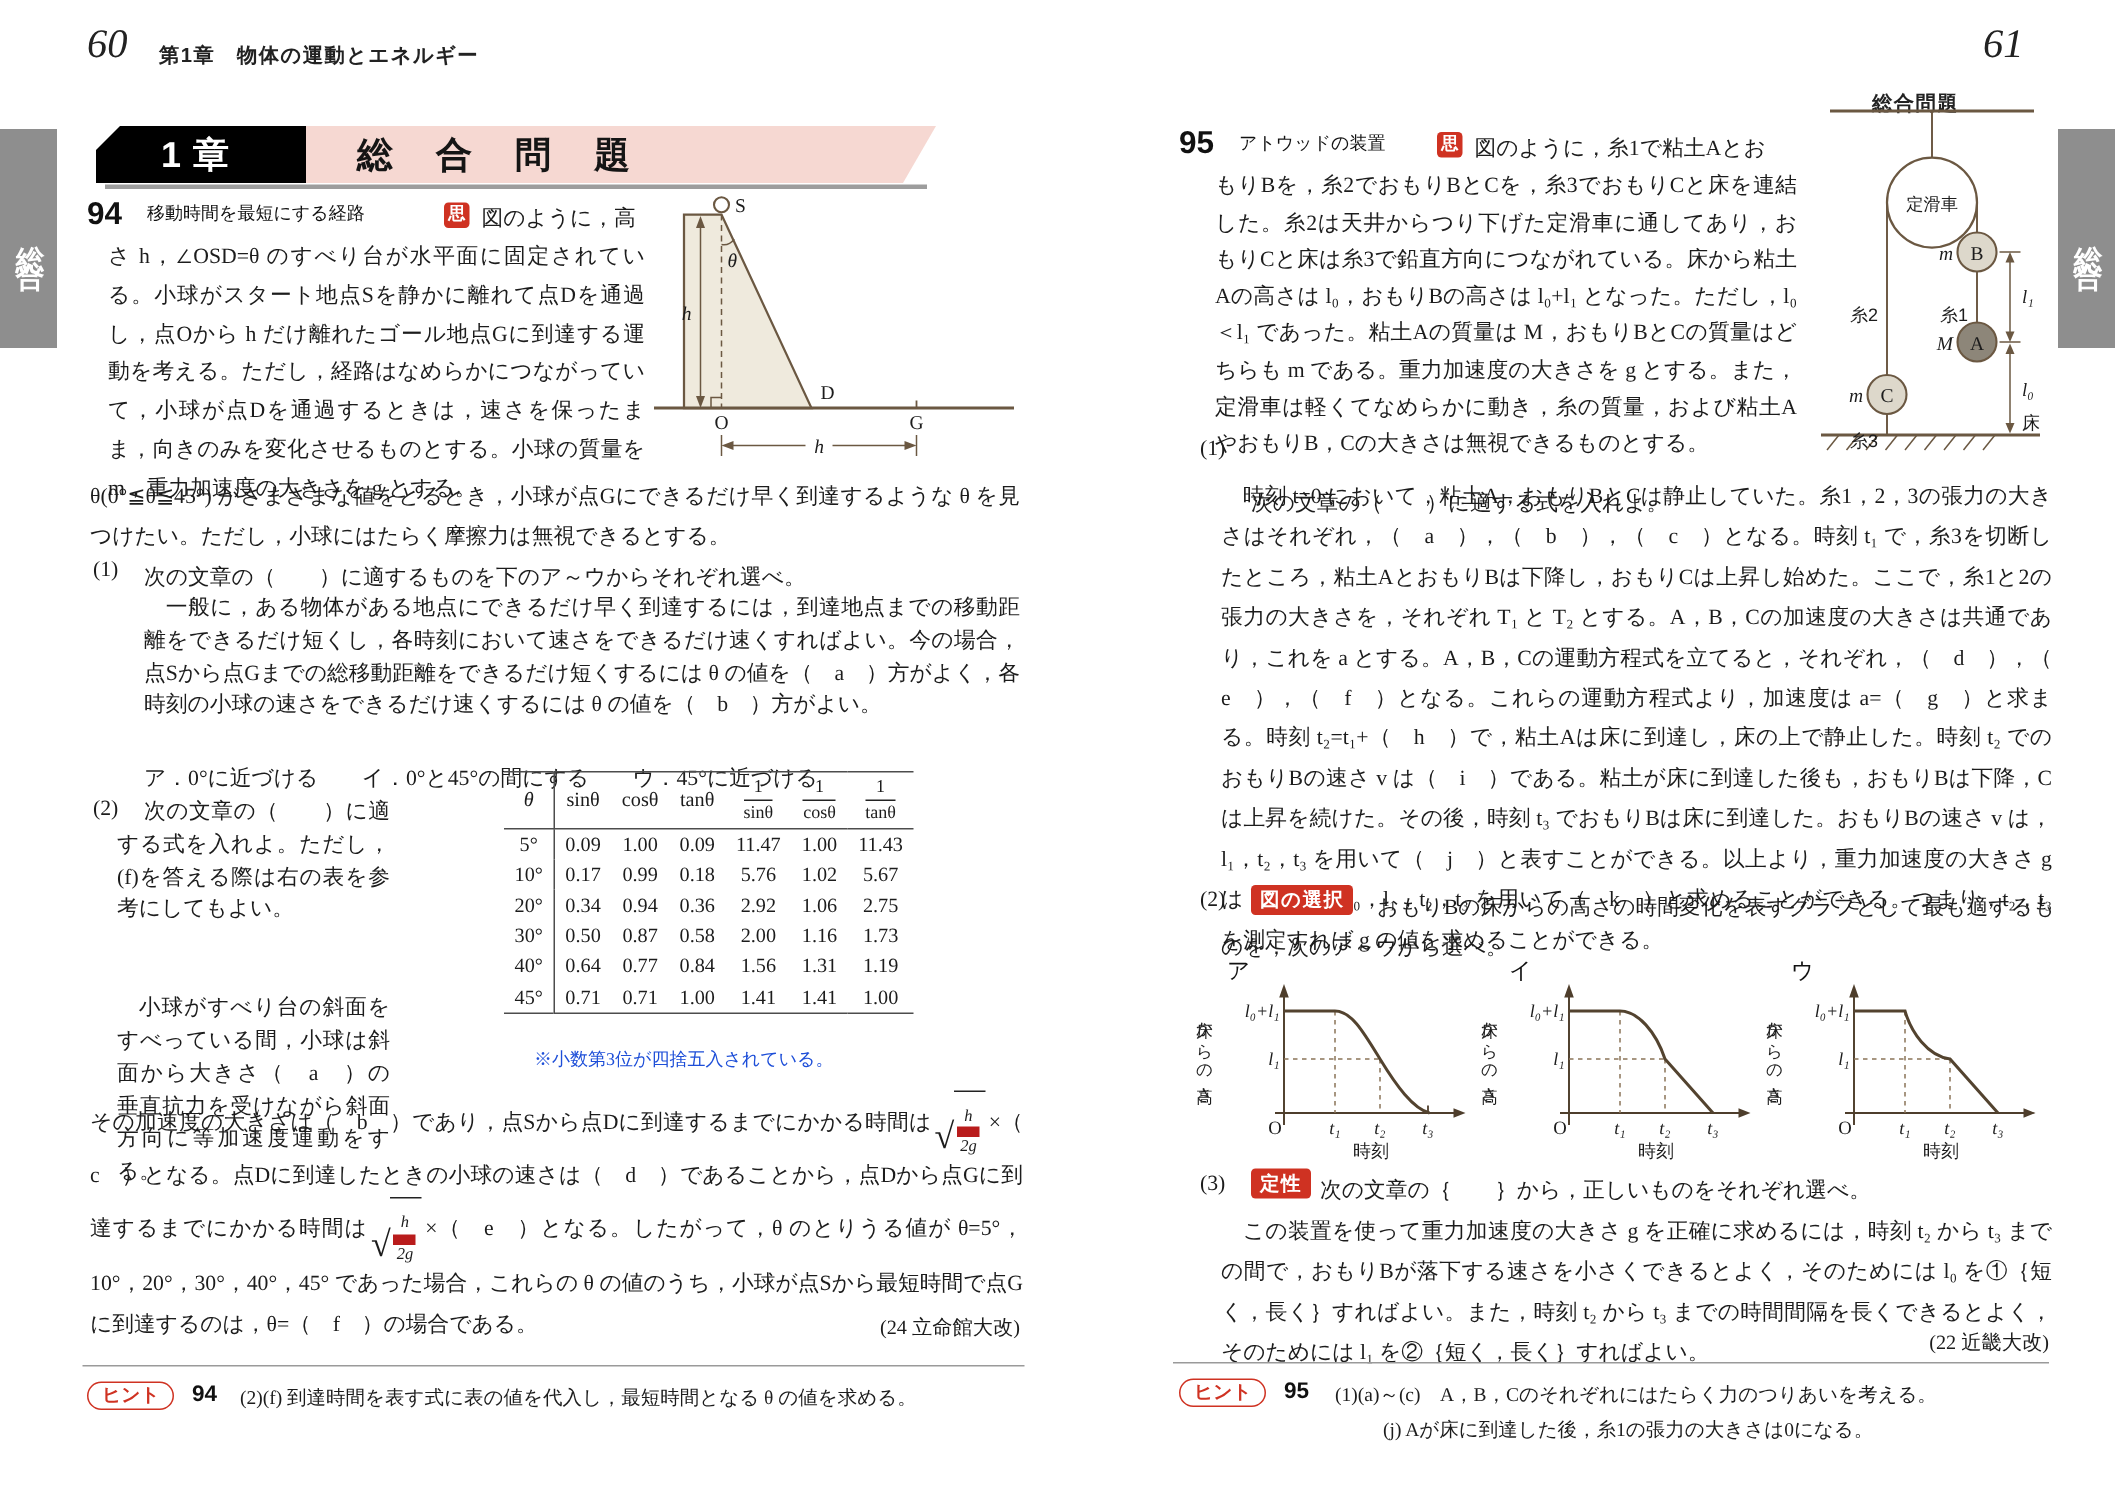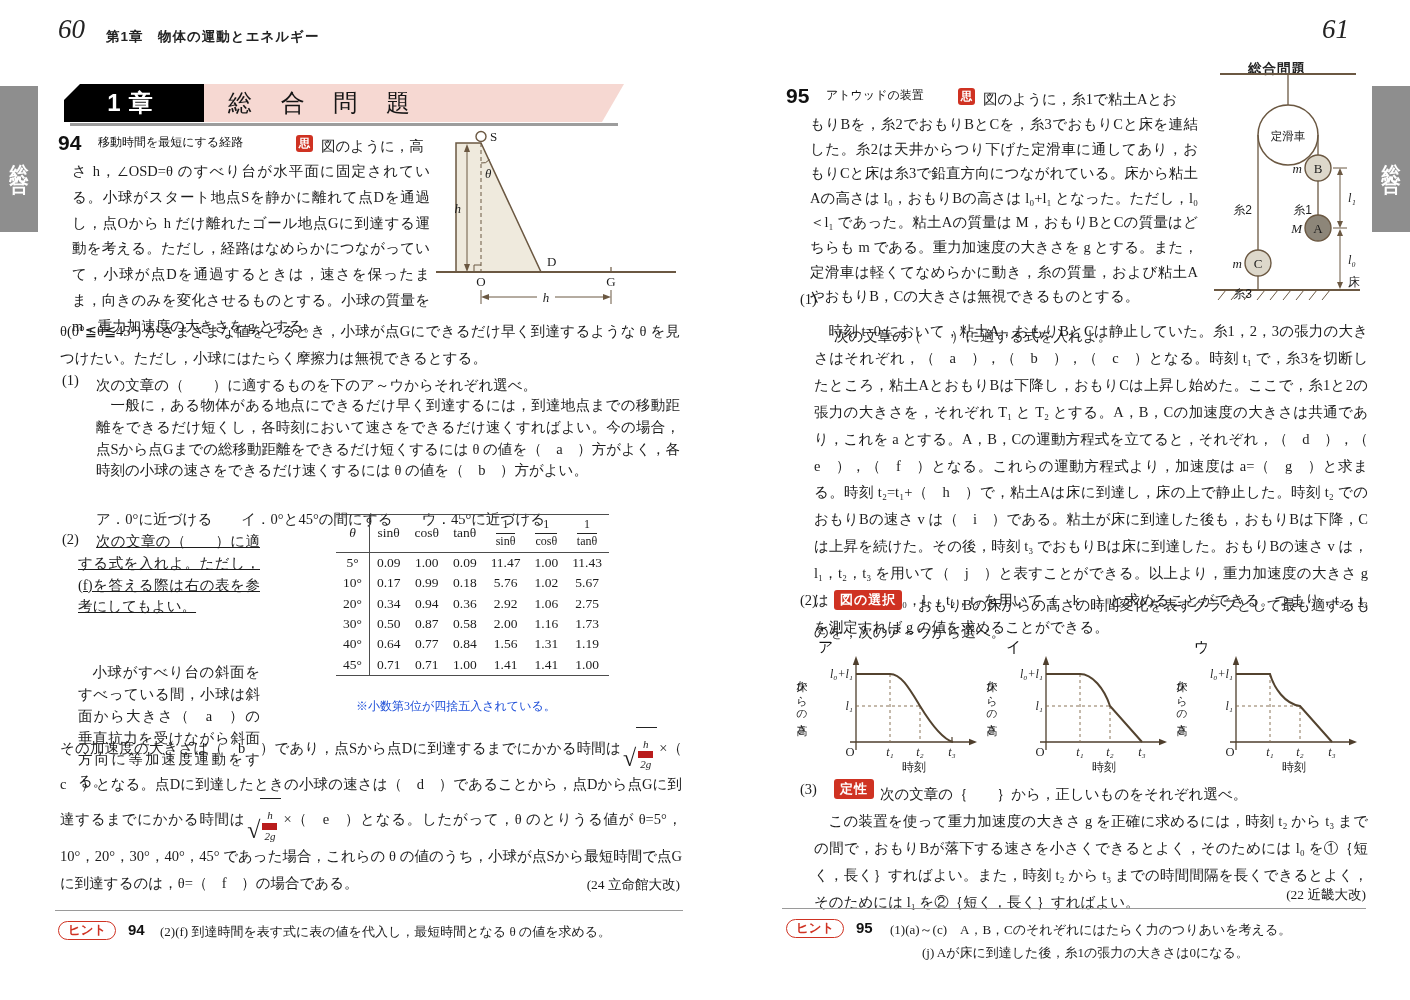--- a/index.html
+++ b/index.html
@@ -7,21 +7,21 @@
         font-family:"Liberation Sans",sans-serif;color:#1f1f1f;}
   .abs{position:absolute;}
   .pgno{font-family:"Liberation Serif",serif;font-style:italic;font-size:27px;color:#222;}
   .runhead{font-size:13.5px;font-weight:bold;color:#222;letter-spacing:1px;}
   .tab{width:38px;height:146px;background:#8e8e8e;color:#fff;display:flex;align-items:center;justify-content:center;
        writing-mode:vertical-rl;font-size:19px;font-weight:bold;letter-spacing:10px;}
   .chapterbox{width:140px;height:38px;background:#000000;display:flex;align-items:center;justify-content:center;
        color:#fff;font-size:24px;font-weight:bold;letter-spacing:8px;
        clip-path:polygon(16px 0,100% 0,100% 100%,0 100%,0 16px);}
   .titleband{width:420px;height:38px;background:#f6d8d2;display:flex;align-items:center;
-       padding-left:24px;box-sizing:border-box;color:#151515;font-size:24px;font-weight:normal;letter-spacing:11px;
+       padding-left:34px;box-sizing:border-box;color:#151515;font-size:24px;font-weight:bold;letter-spacing:11px;
        clip-path:polygon(0 0,100% 0,calc(100% - 22px) 100%,0 100%);}
   .bannershadow{height:2.5px;background:#9d9d9d;}
   .pnum{font-size:21px;font-weight:bold;color:#111;}
   .ptitle{font-size:12px;font-weight:normal;color:#111;}
   .think{display:inline-block;width:17px;height:17px;background:#cf3222;color:#fff;border-radius:3px;
        font-size:11.5px;font-weight:bold;text-align:center;line-height:17px;}
   .body{font-family:"Liberation Serif",serif;font-size:14.5px;line-height:26px;text-align:justify;color:#1c1c1c;}
   .indent{text-indent:1em;}
   .nowrap{white-space:nowrap;}
   .qlabel{font-family:"Liberation Serif",serif;font-size:14.5px;color:#1c1c1c;}
@@ -100,21 +100,21 @@
     <text x="112" y="176" class="svgser" font-size="13" font-style="italic" text-anchor="middle">h</text>
   </svg>
 
   <div class="abs qlabel" style="left:62px;top:372px;">(1)</div>
   <div class="abs body" style="left:96px;top:372px;width:566px;">次の文章の（　　）に適するものを下のア～ウからそれぞれ選べ。</div>
   <div class="abs body indent" style="left:96px;top:395px;width:584px;line-height:21.8px;">一般に，ある物体がある地点にできるだけ早く到達するには，到達地点までの移動距離をできるだけ短くし，各時刻において速さをできるだけ速くすればよい。今の場合，点Sから点Gまでの総移動距離をできるだけ短くするには θ の値を（　a　）方がよく，各時刻の小球の速さをできるだけ速くするには θ の値を（　b　）方がよい。</div>
   <div class="abs body nowrap" style="left:96px;top:506px;">ア．0°に近づける　　イ．0°と45°の間にする　　ウ．45°に近づける</div>
 
   <div class="abs qlabel" style="left:62px;top:531px;">(2)</div>
   <div class="abs" style="left:78px;top:531px;width:182px;">
-    <div class="body" style="line-height:21.8px;text-indent:18px;text-decoration:underline;">次の文章の（　　）に適する式を入れよ。ただし，(f)を答える際は右の表を参考にしてもよい。</div>
+    <div class="body" style="line-height:21.8px;text-indent:18px;">次の文章の（　　）に適する式を入れよ。ただし，(f)を答える際は右の表を参考にしてもよい。</div>
     <div class="body indent" style="line-height:21.8px;margin-top:44px;">小球がすべり台の斜面をすべっている間，小球は斜面から大きさ（　a　）の垂直抗力を受けながら斜面方向に等加速度運動をする。</div>
   </div>
 
   <table class="qtable abs" style="left:336px;top:514px;">
     <thead>
       <tr>
         <th style="font-style:italic;">θ</th>
         <th>sinθ</th>
         <th>cosθ</th>
         <th>tanθ</th>

